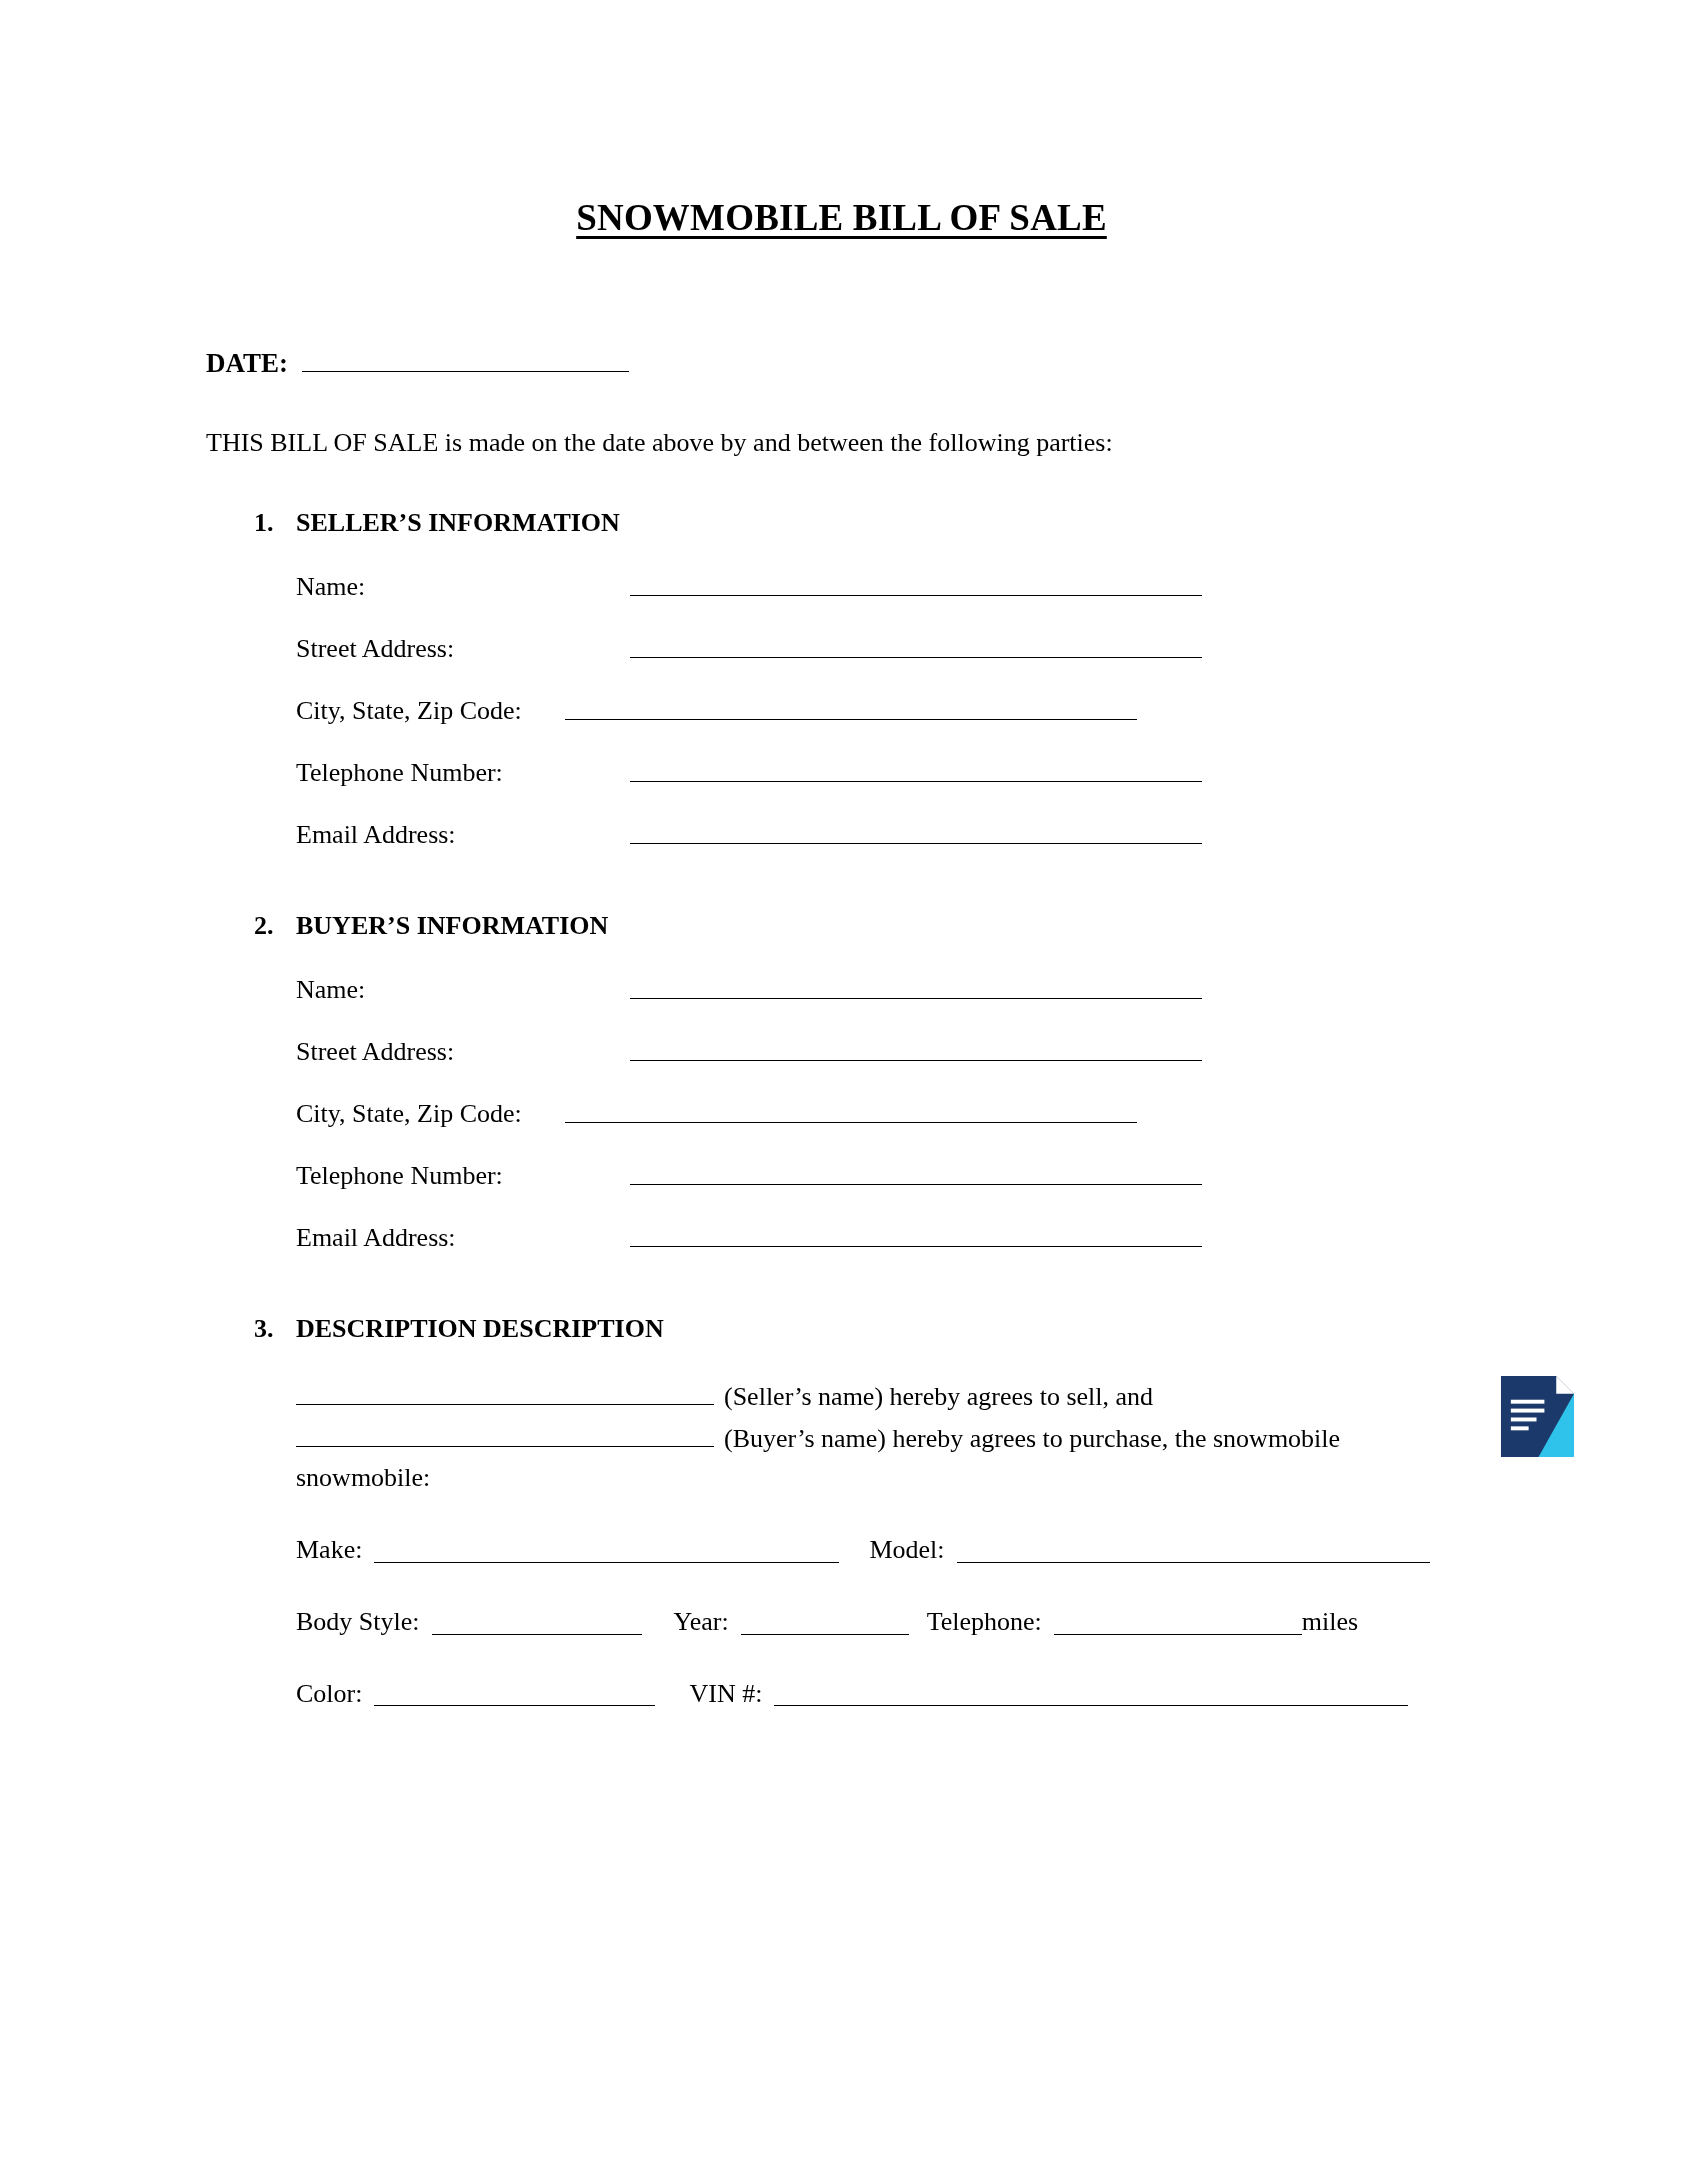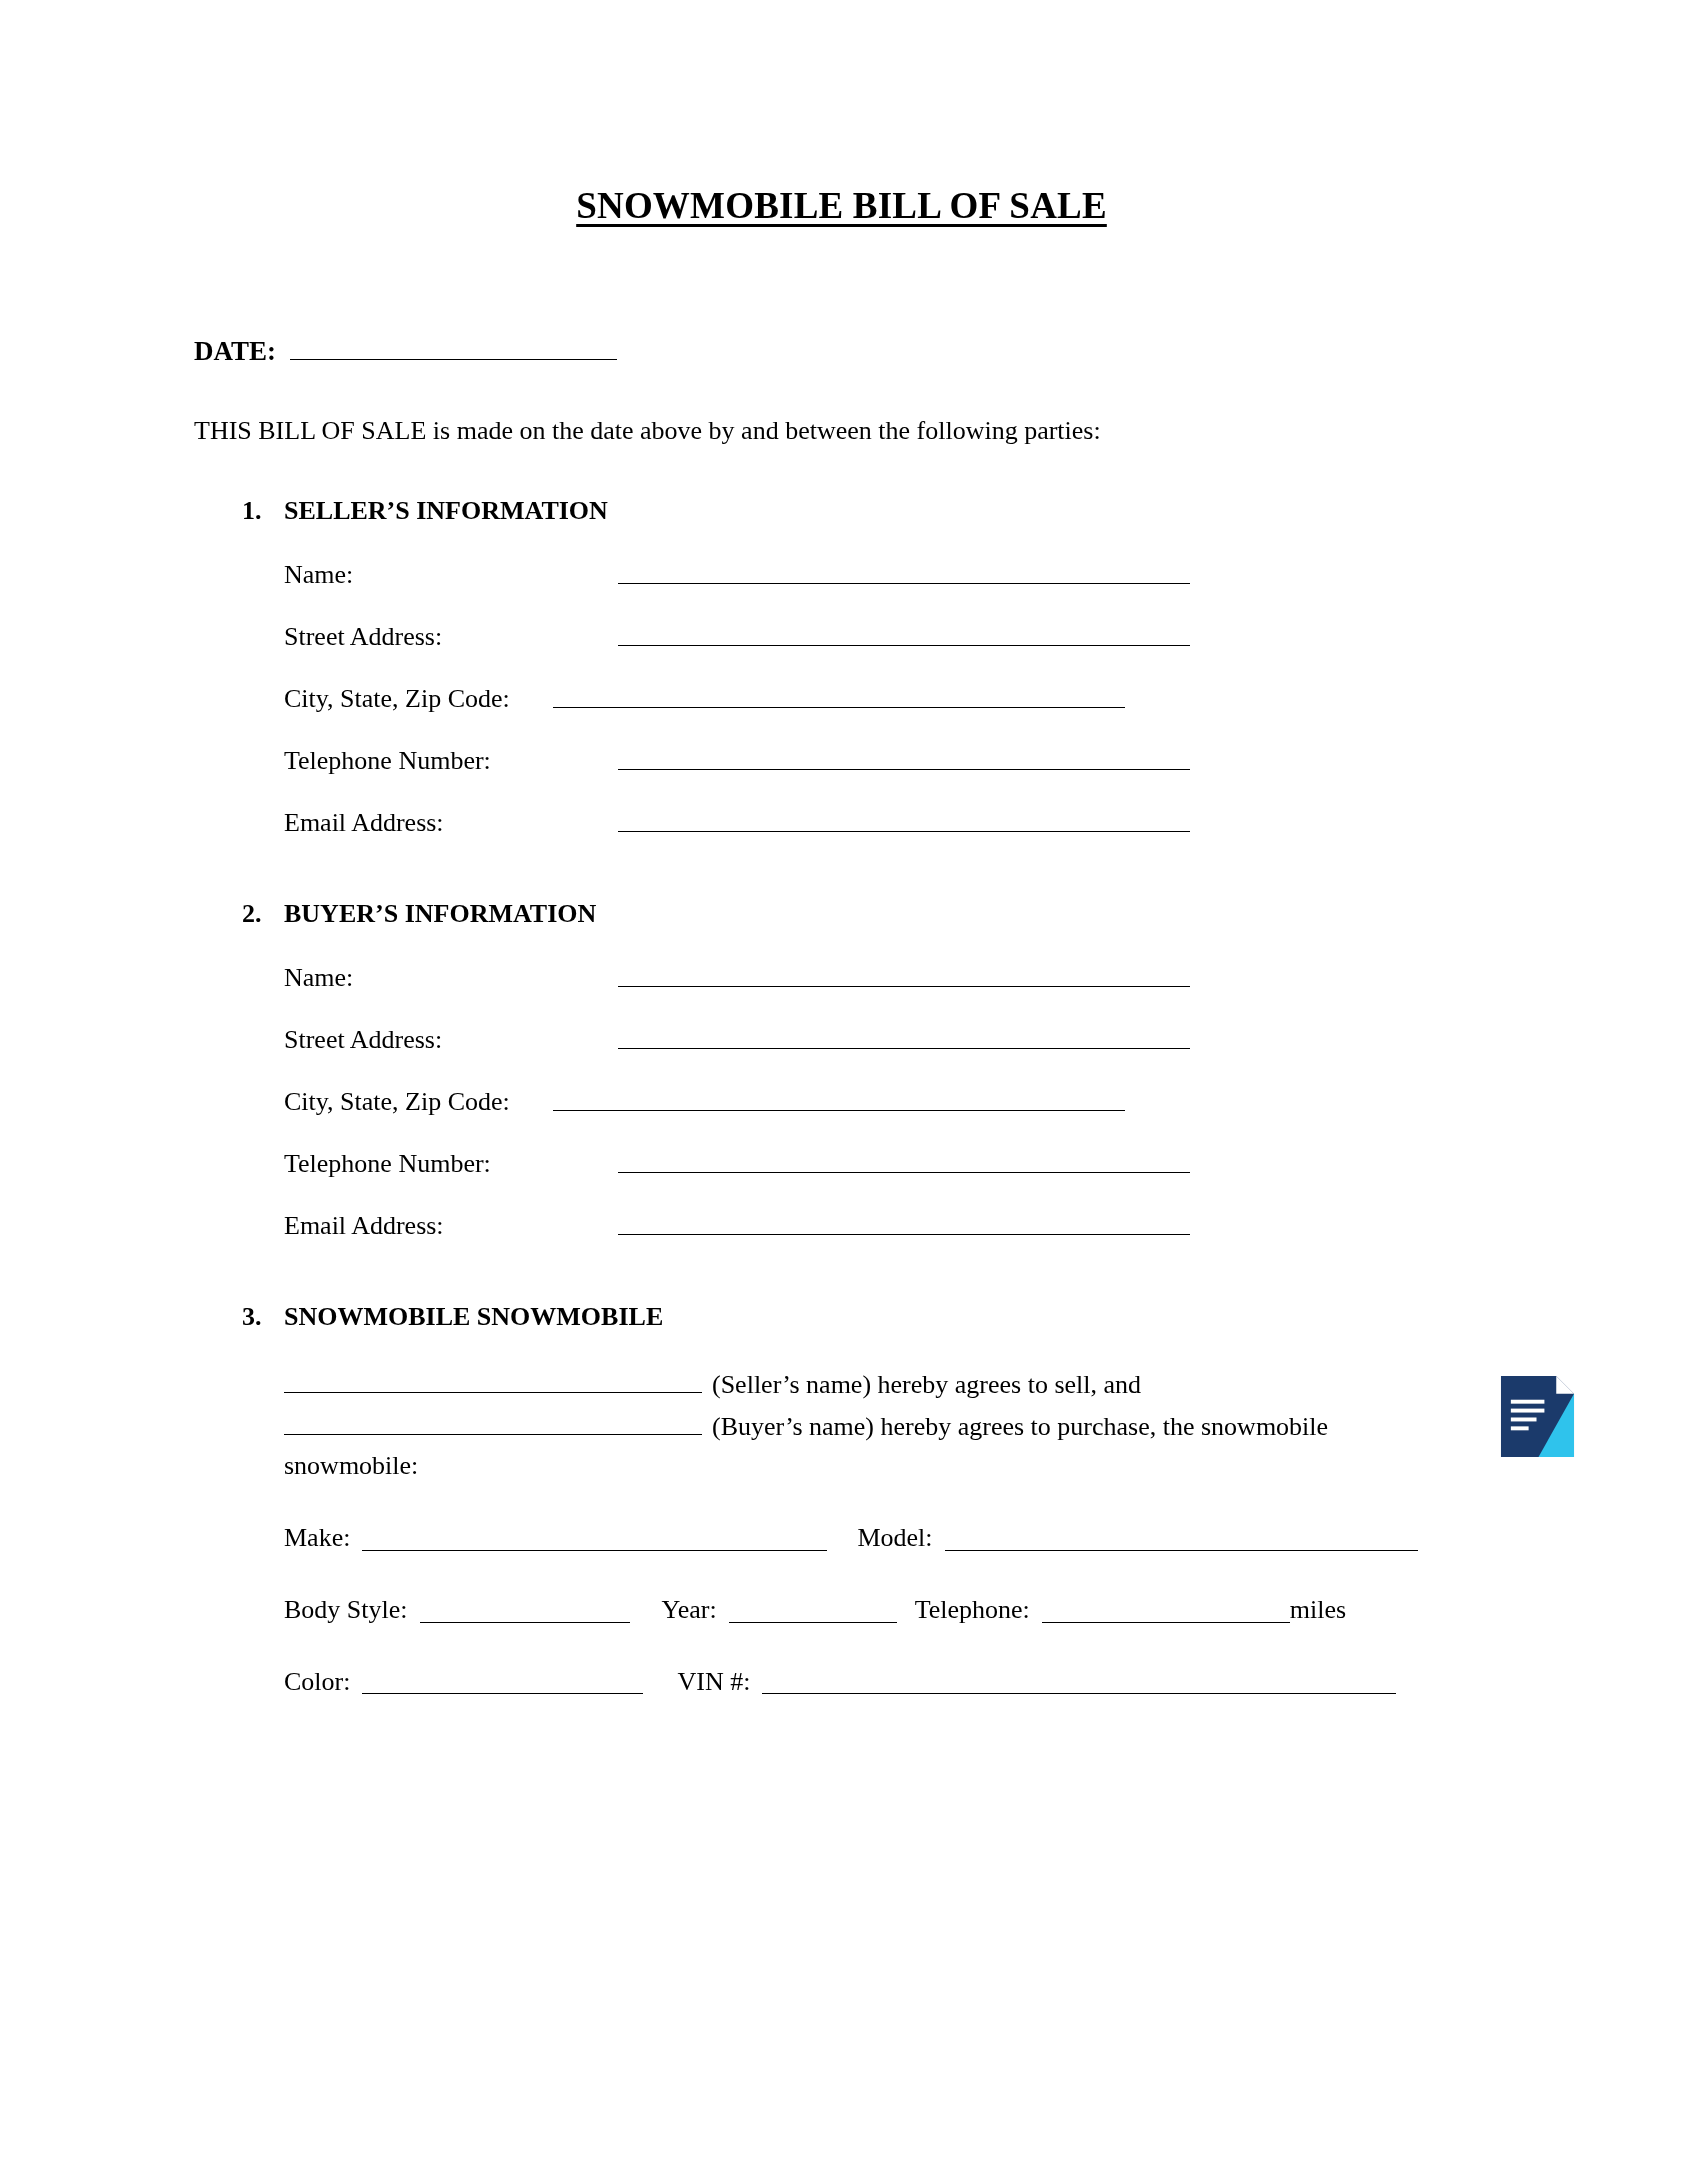--- a/index.html
+++ b/index.html
@@ -13,21 +13,21 @@
     font-family: "Liberation Serif", "DejaVu Serif", serif;
     color: #000000;
     position: relative;
     overflow: hidden;
   }
   .page {
     position: relative;
     width: 1683px;
     height: 1550px;
     box-sizing: border-box;
-    padding: 0;
+    padding: 12px;
   }
   
   .doc-title {
     text-align: center;
     font-size: 37px;
     font-weight: bold;
     letter-spacing: 0.2px;
     text-decoration: underline;
     text-underline-offset: 6px;
     margin: 0;
@@ -202,21 +202,21 @@
         <div class="field-row">
           <span class="field-label w-fixed">Email Address:</span>
           <span class="field-line" style="width:572px;"></span>
         </div>
       </div>
     </div>
 
     <div class="section" style="margin-top:61px;">
       <div class="section-head">
         <span class="section-num">3.</span>
-        <span>SNOWMOBILE SNOWMOBILE</span>
+        <span>DESCRIPTION DESCRIPTION</span>
       </div>
 
       <div class="desc-block">
         <div class="desc-line">
           <span class="blank-inline" style="width:418px;"></span>
           <span style="margin-left:10px;">(Seller’s name) hereby agrees to sell, and</span>
         </div>
         <div class="desc-line" style="margin-top:4px;">
           <span class="blank-inline" style="width:418px;"></span>
           <span style="margin-left:10px;">(Buyer’s name) hereby agrees to purchase, the snowmobile</span>

